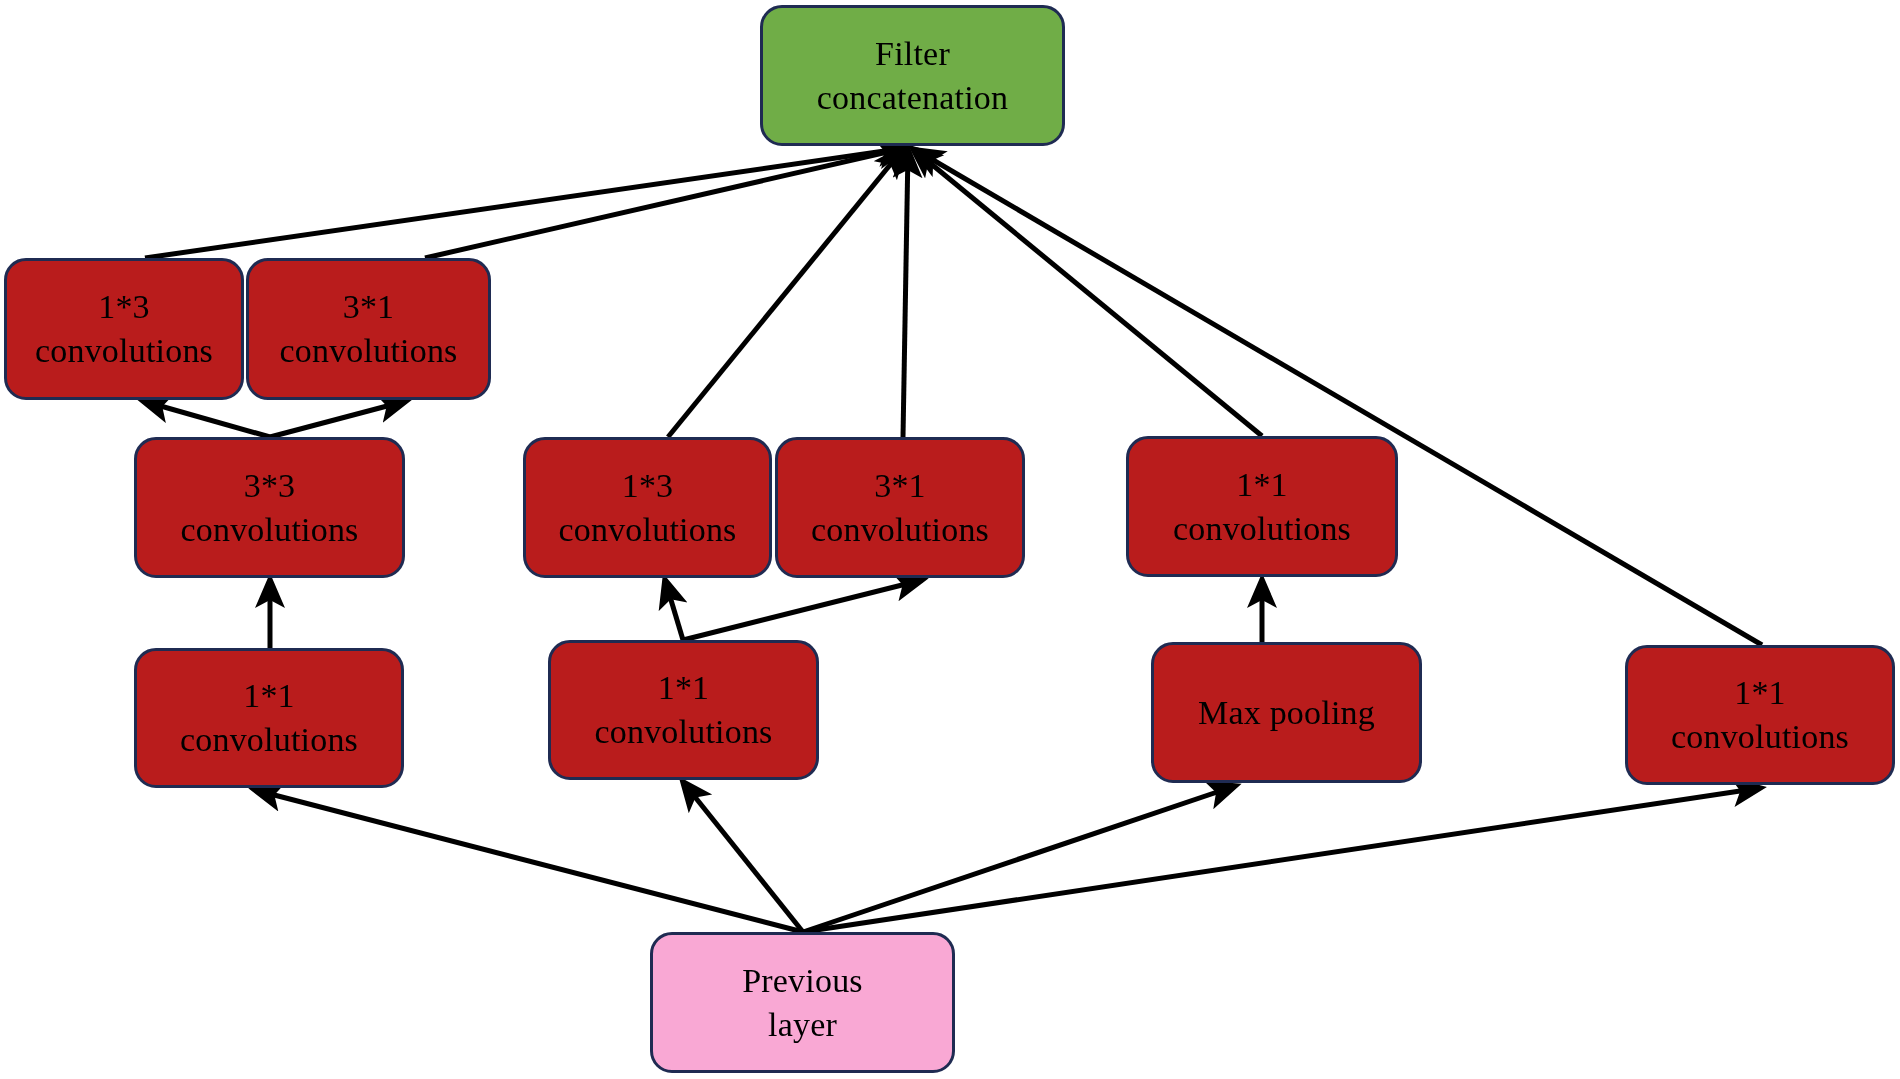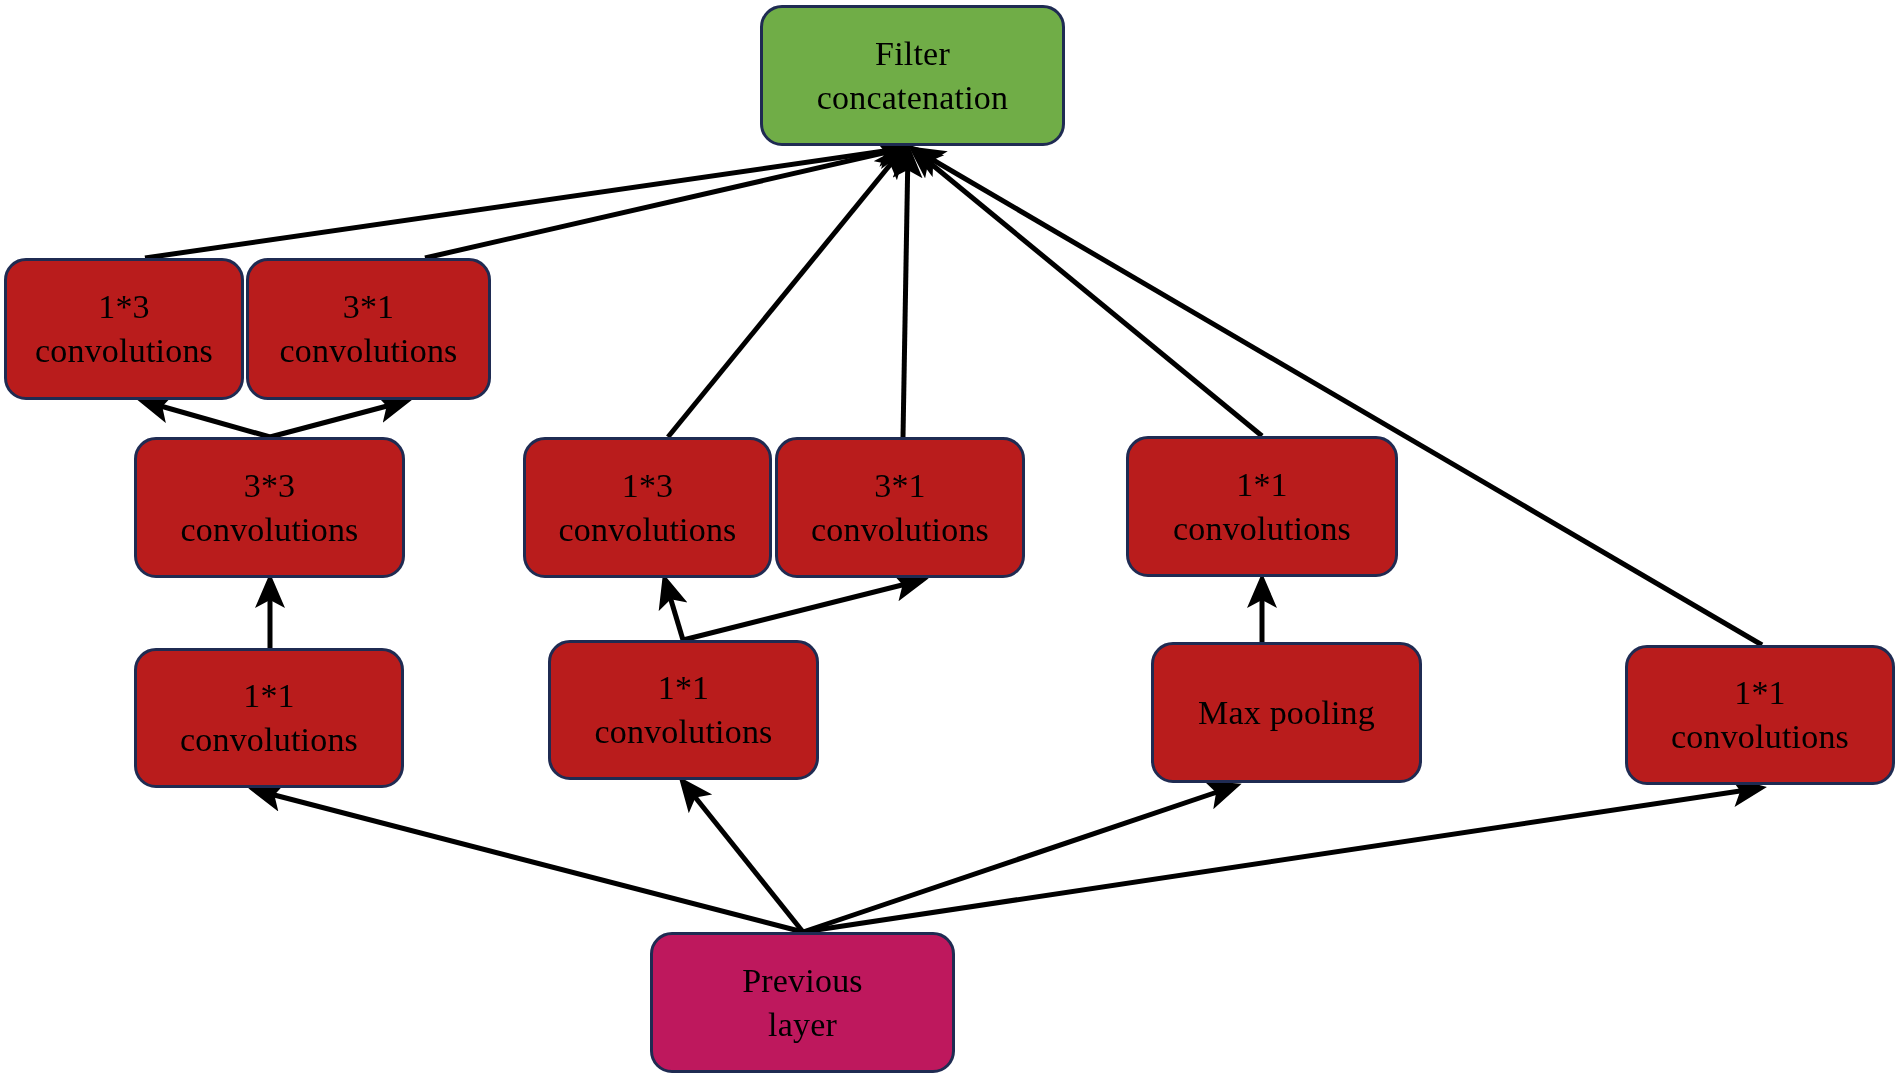--- a/index.html
+++ b/index.html
@@ -34,21 +34,21 @@
     text-align: center;
     color: #000000;
     font-size: 34px;
     line-height: 1.28;
     letter-spacing: 0.2px;
     white-space: pre-line;
     z-index: 2;
   }
   .node.blue  { background: #b91c1c; }
   .node.green { background: #70ad47; }
-  .node.gold  { background: #be185d; }
+  .node.gold  { background: #f9a8d4; }
 </style>
 </head>
 <body>
 
 <div id="canvas">
 
   <svg id="edges" viewBox="0 0 1900 1079" xmlns="http://www.w3.org/2000/svg">
     <defs>
       <marker id="arrowhead" markerWidth="7" markerHeight="7" refX="5.6" refY="3" orient="auto" markerUnits="strokeWidth">
         <path d="M0,0 L7,3 L0,6 L1.6,3 z" fill="#000000"></path>

